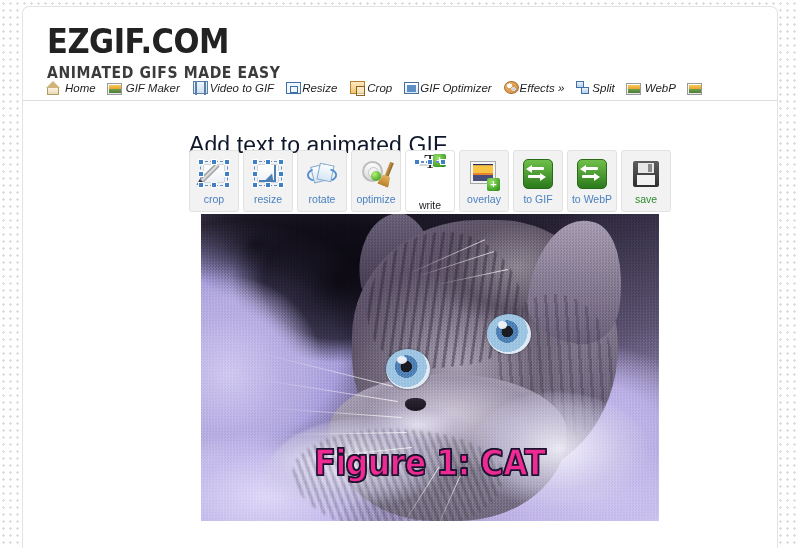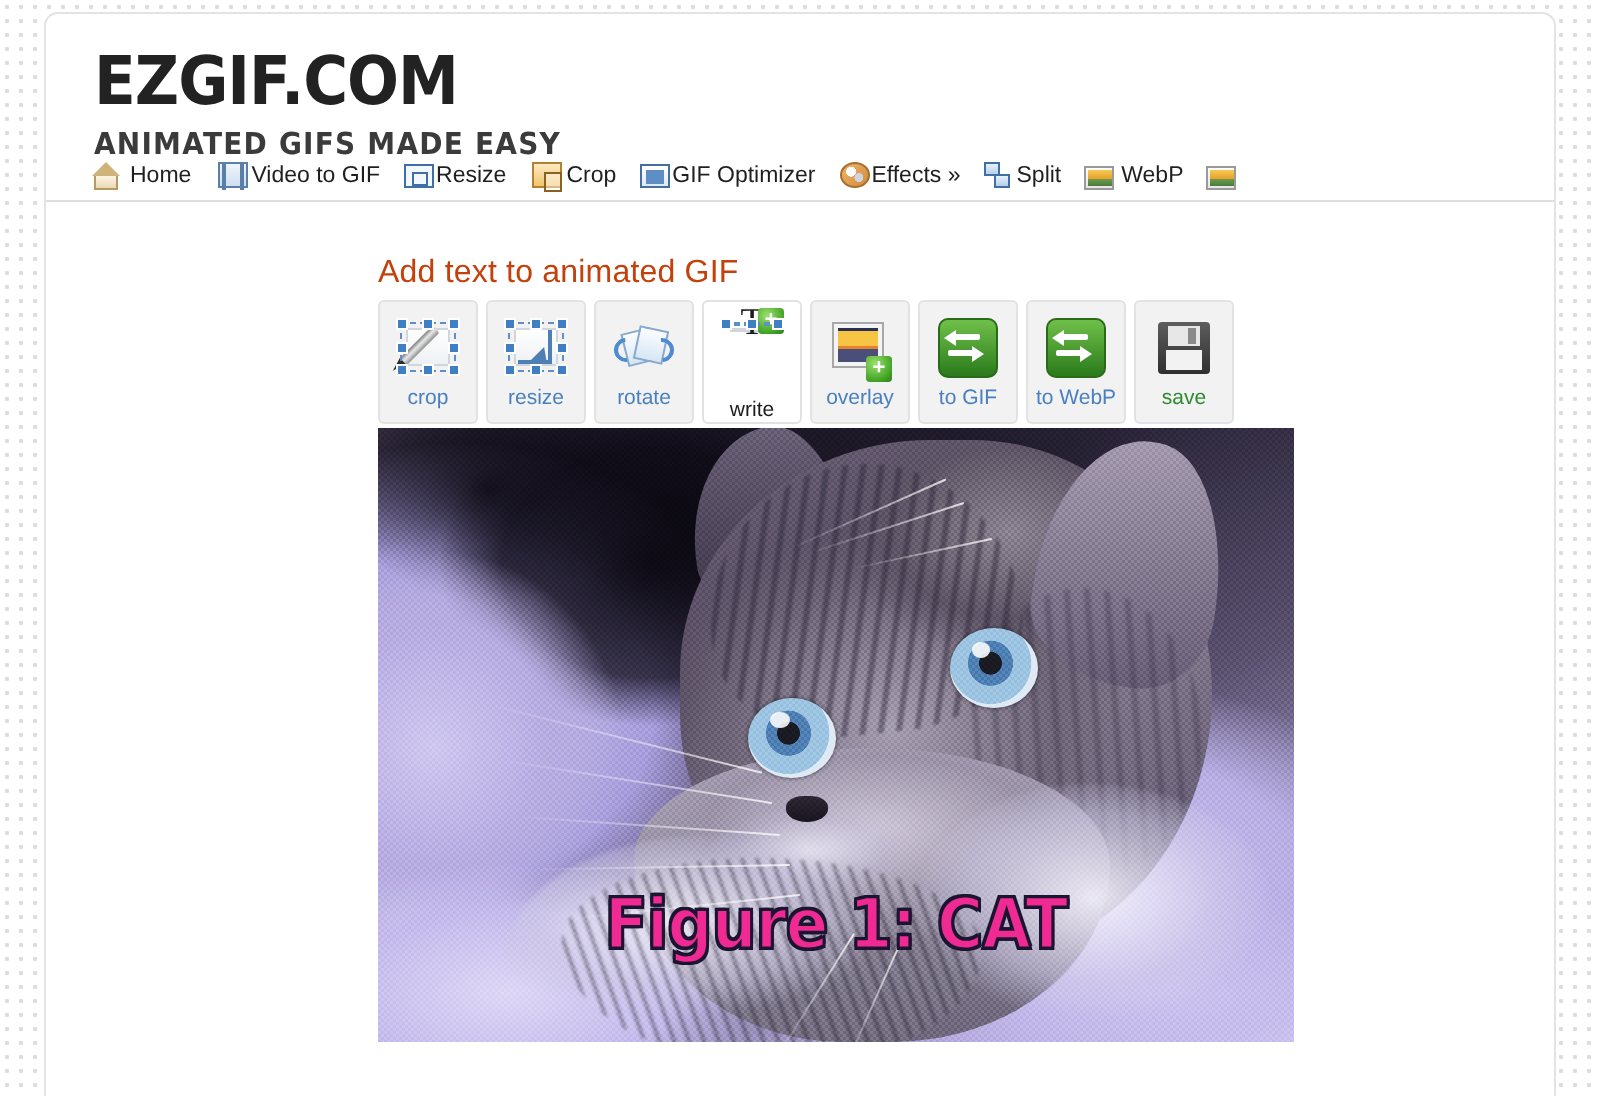--- a/index.html
+++ b/index.html
@@ -81,20 +81,21 @@
     display: flex;
     align-items: center;
     height: 25px;
     padding: 0 6px 0 5px;
     font-size: 11.5px;
     color: #1f1f1f;
     white-space: nowrap;
     text-decoration: none;
     cursor: pointer;
     border-radius: 2px 2px 0 0;
+    font-style: italic;
   }
   .nav-item.active {
     background: #f2f2f2;
     border: 1px solid #e0e0e0;
     border-bottom: none;
     height: 26px;
     box-sizing: border-box;
   }
   .nav-ico {
     width: 15px;
@@ -227,22 +228,22 @@
     font-weight: bold;
     line-height: 8px;
     font-family: "Liberation Sans", sans-serif;
   }
 
   
   #page-title {
     position: absolute;
     left: 166px;
     top: 110px;
-    font-size: 16px;
-    color: #c2410c;
+    font-size: 23px;
+    color: #0f172a;
     font-weight: normal;
     letter-spacing: 0.1px;
   }
 
   
   #tool-strip {
     position: absolute;
     left: 166px;
     top: 143px;
     display: flex;
@@ -519,21 +520,21 @@
   .floppy .label {
     position: absolute;
     left: 4px; bottom: 2px;
     width: 18px; height: 10px;
     background: #f2f2f2;
   }
 
   
   #image-canvas {
     position: absolute;
-    left: 166px;
+    left: 178px;
     top: 207px;
     width: 458px;
     height: 307px;
     overflow: hidden;
     background: #fef9c3;
   }
   .cat-layer { position: absolute; left: 0; top: 0; right: 0; bottom: 0; }
 
   
   .bg-base {
@@ -738,20 +739,24 @@
     <div class="logo-main">EZGIF.COM</div>
     <div class="logo-sub">ANIMATED GIFS MADE EASY</div>
   </div>
 
   <nav id="main-nav">
     <a class="nav-item">
       <span class="nav-ico ico-home"></span>
       <span class="nav-label">Home</span>
     </a>
     <a class="nav-item">
+      <span class="nav-ico ico-pic"></span>
+      <span class="nav-label">GIF Maker</span>
+    </a>
+    <a class="nav-item">
       <span class="nav-ico ico-film"></span>
       <span class="nav-label">Video to GIF</span>
     </a>
     <a class="nav-item">
       <span class="nav-ico ico-resize"></span>
       <span class="nav-label">Resize</span>
     </a>
     <a class="nav-item">
       <span class="nav-ico ico-crop"></span>
       <span class="nav-label">Crop</span>
@@ -821,20 +826,28 @@
     <a class="tool-btn">
       <span class="tool-ico">
         <span class="rot-card a"></span>
         <span class="rot-card b"></span>
         <span class="rot-arc l"></span>
         <span class="rot-arc r"></span>
       </span>
       <span class="tool-label">rotate</span>
     </a>
 
+    <a class="tool-btn">
+      <span class="tool-ico">
+        <span class="gear"></span>
+        <span class="greendot"></span>
+        <span class="broom"></span>
+      </span>
+      <span class="tool-label">optimize</span>
+    </a>
 
 
     <a class="tool-btn active">
       <span class="tool-ico">
         <span class="inner-plate" style="background:#ffffff;"></span>
         <span class="letter-t">T</span>
         <span class="plus-badge">+</span>
         <span class="sel-box">
             <i></i>
             <i></i>

